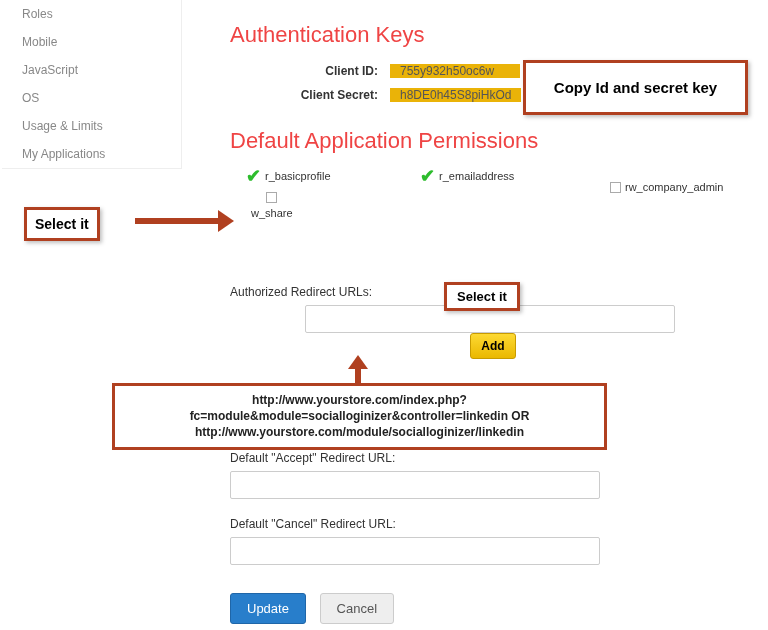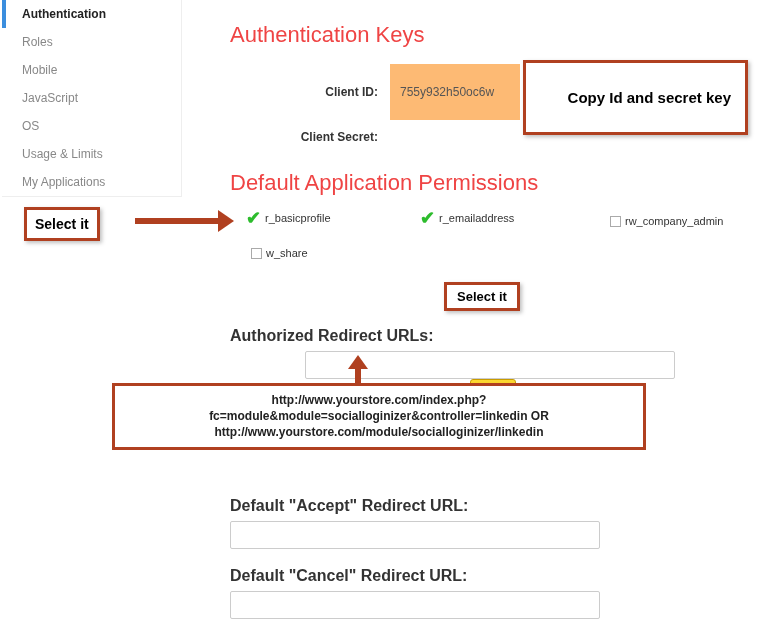--- a/index.html
+++ b/index.html
@@ -62,22 +62,22 @@
     margin-bottom: 10px;
   }
   .kv-label {
     width: 110px;
     text-align: right;
     font-weight: bold;
     font-size: 12px;
     padding-right: 12px;
   }
   .kv-value {
-    background: #fdba74;
-    padding: 21px 10px;
+    background: #eab308;
+    padding: 0 10px;
     font-size: 12px;
     color: #555;
     min-width: 130px;
     display: inline-block;
   }
 
   
   .perms {
     position: relative;
     margin-top: 10px;
@@ -103,22 +103,22 @@
     font-weight: bold;
     line-height: 10px;
     display: inline-block;
   }
 
   
   .oauth {
     margin-top: 70px;
   }
   .fld-label {
-    font-size: 16px;
-    font-weight: bold;
+    font-size: 12px;
+    font-weight: normal;
     margin-bottom: 6px;
     display: block;
   }
   .txt {
     width: 370px;
     height: 28px;
     border: 1px solid #ccc;
     border-radius: 2px;
     padding: 4px 6px;
     font-size: 12px;
@@ -159,21 +159,21 @@
     position: absolute;
     border: 3px solid #b04020;
     background: #fff;
     font-weight: bold;
     font-size: 14px;
     color: #000;
     text-align: center;
     padding: 6px 8px;
     box-shadow: 2px 2px 4px rgba(0,0,0,0.25);
   }
-  .callout.big { font-size: 15px; padding: 26px 14px; text-align: right; }
+  .callout.big { font-size: 15px; padding: 16px 14px; }
   .callout.small { font-size: 13px; padding: 4px 10px; }
 
   .hint-box {
     position: absolute;
     border: 3px solid #b04020;
     font-size: 12px;
     font-weight: bold;
     text-align: center;
     padding: 6px 8px;
     color: #222;
@@ -210,59 +210,59 @@
     left: -7px;
     border-bottom: 14px solid #b04020;
     border-left: 10px solid transparent;
     border-right: 10px solid transparent;
   }
 </style>
 </head>
 <body>
 
 <div class="sidebar">
-  <div class="sidebar-item active">Authentication</div>
   <div class="sidebar-item">Roles</div>
   <div class="sidebar-item">Mobile</div>
   <div class="sidebar-item">JavaScript</div>
   <div class="sidebar-item">OS</div>
   <div class="sidebar-item">Usage &amp; Limits</div>
   <div class="sidebar-item">My Applications</div>
 </div>
 
 <div class="main">
 
   <h2 class="section">Authentication Keys</h2>
 
   <div style="margin-left:50px;">
     <div class="kv-row">
       <div class="kv-label">Client ID:</div>
       <div class="kv-value">755y932h50oc6w</div>
     </div>
     <div class="kv-row">
       <div class="kv-label">Client Secret:</div>
+      <div class="kv-value">h8DE0h45S8piHkOd</div>
     </div>
   </div>
 
   <h2 class="section" style="margin-top:26px;">Default Application Permissions</h2>
 
   <div class="perms" style="height:45px;">
     <div class="perm" style="left:16px; top:0;">
       <span class="check-green">✔</span>
       <span>r_basicprofile</span>
     </div>
     <div class="perm" style="left:190px; top:0;">
       <span class="check-green">✔</span>
       <span>r_emailaddress</span>
     </div>
-    <div class="perm" style="left:380px; top:3px;">
+    <div class="perm" style="left:380px; top:11px;">
       <span class="chk"></span>
       <span>rw_company_admin</span>
     </div>
-    <div class="perm" style="left:21px; top:35px;">
+    <div class="perm" style="left:21px; top:22px;flex-direction:column;">
       <span class="chk"></span>
       <span>w_share</span>
     </div>
   </div>
 
   <div class="oauth">
 
     <div style="margin-top:16px;">
       <span class="fld-label">Authorized Redirect URLs:</span>
       <div style="display:flex;align-items:center;flex-direction:column;">
@@ -290,17 +290,17 @@
 
 <div class="callout big" style="left:523px; top:60px; width:225px;">Copy Id and secret key</div>
 
 <div class="callout" style="left:24px; top:207px;">Select it</div>
 <div class="arrow-right" style="left:135px; top:218px;"></div>
 
 <div class="callout small" style="left:444px; top:282px;">Select it</div>
 
 <div class="arrow-up" style="left:355px; top:367px;"></div>
 
-<div class="hint-box" style="left:112px; top:383px; width:534px;">
+<div class="hint-box" style="left:112px; top:383px; width:495px;">
   <div>http://www.yourstore.com/index.php?</div>
   <div>fc=module&amp;module=socialloginizer&amp;controller=linkedin OR</div>
   <div>http://www.yourstore.com/module/socialloginizer/linkedin</div>
 </div>
 
 </body></html>

